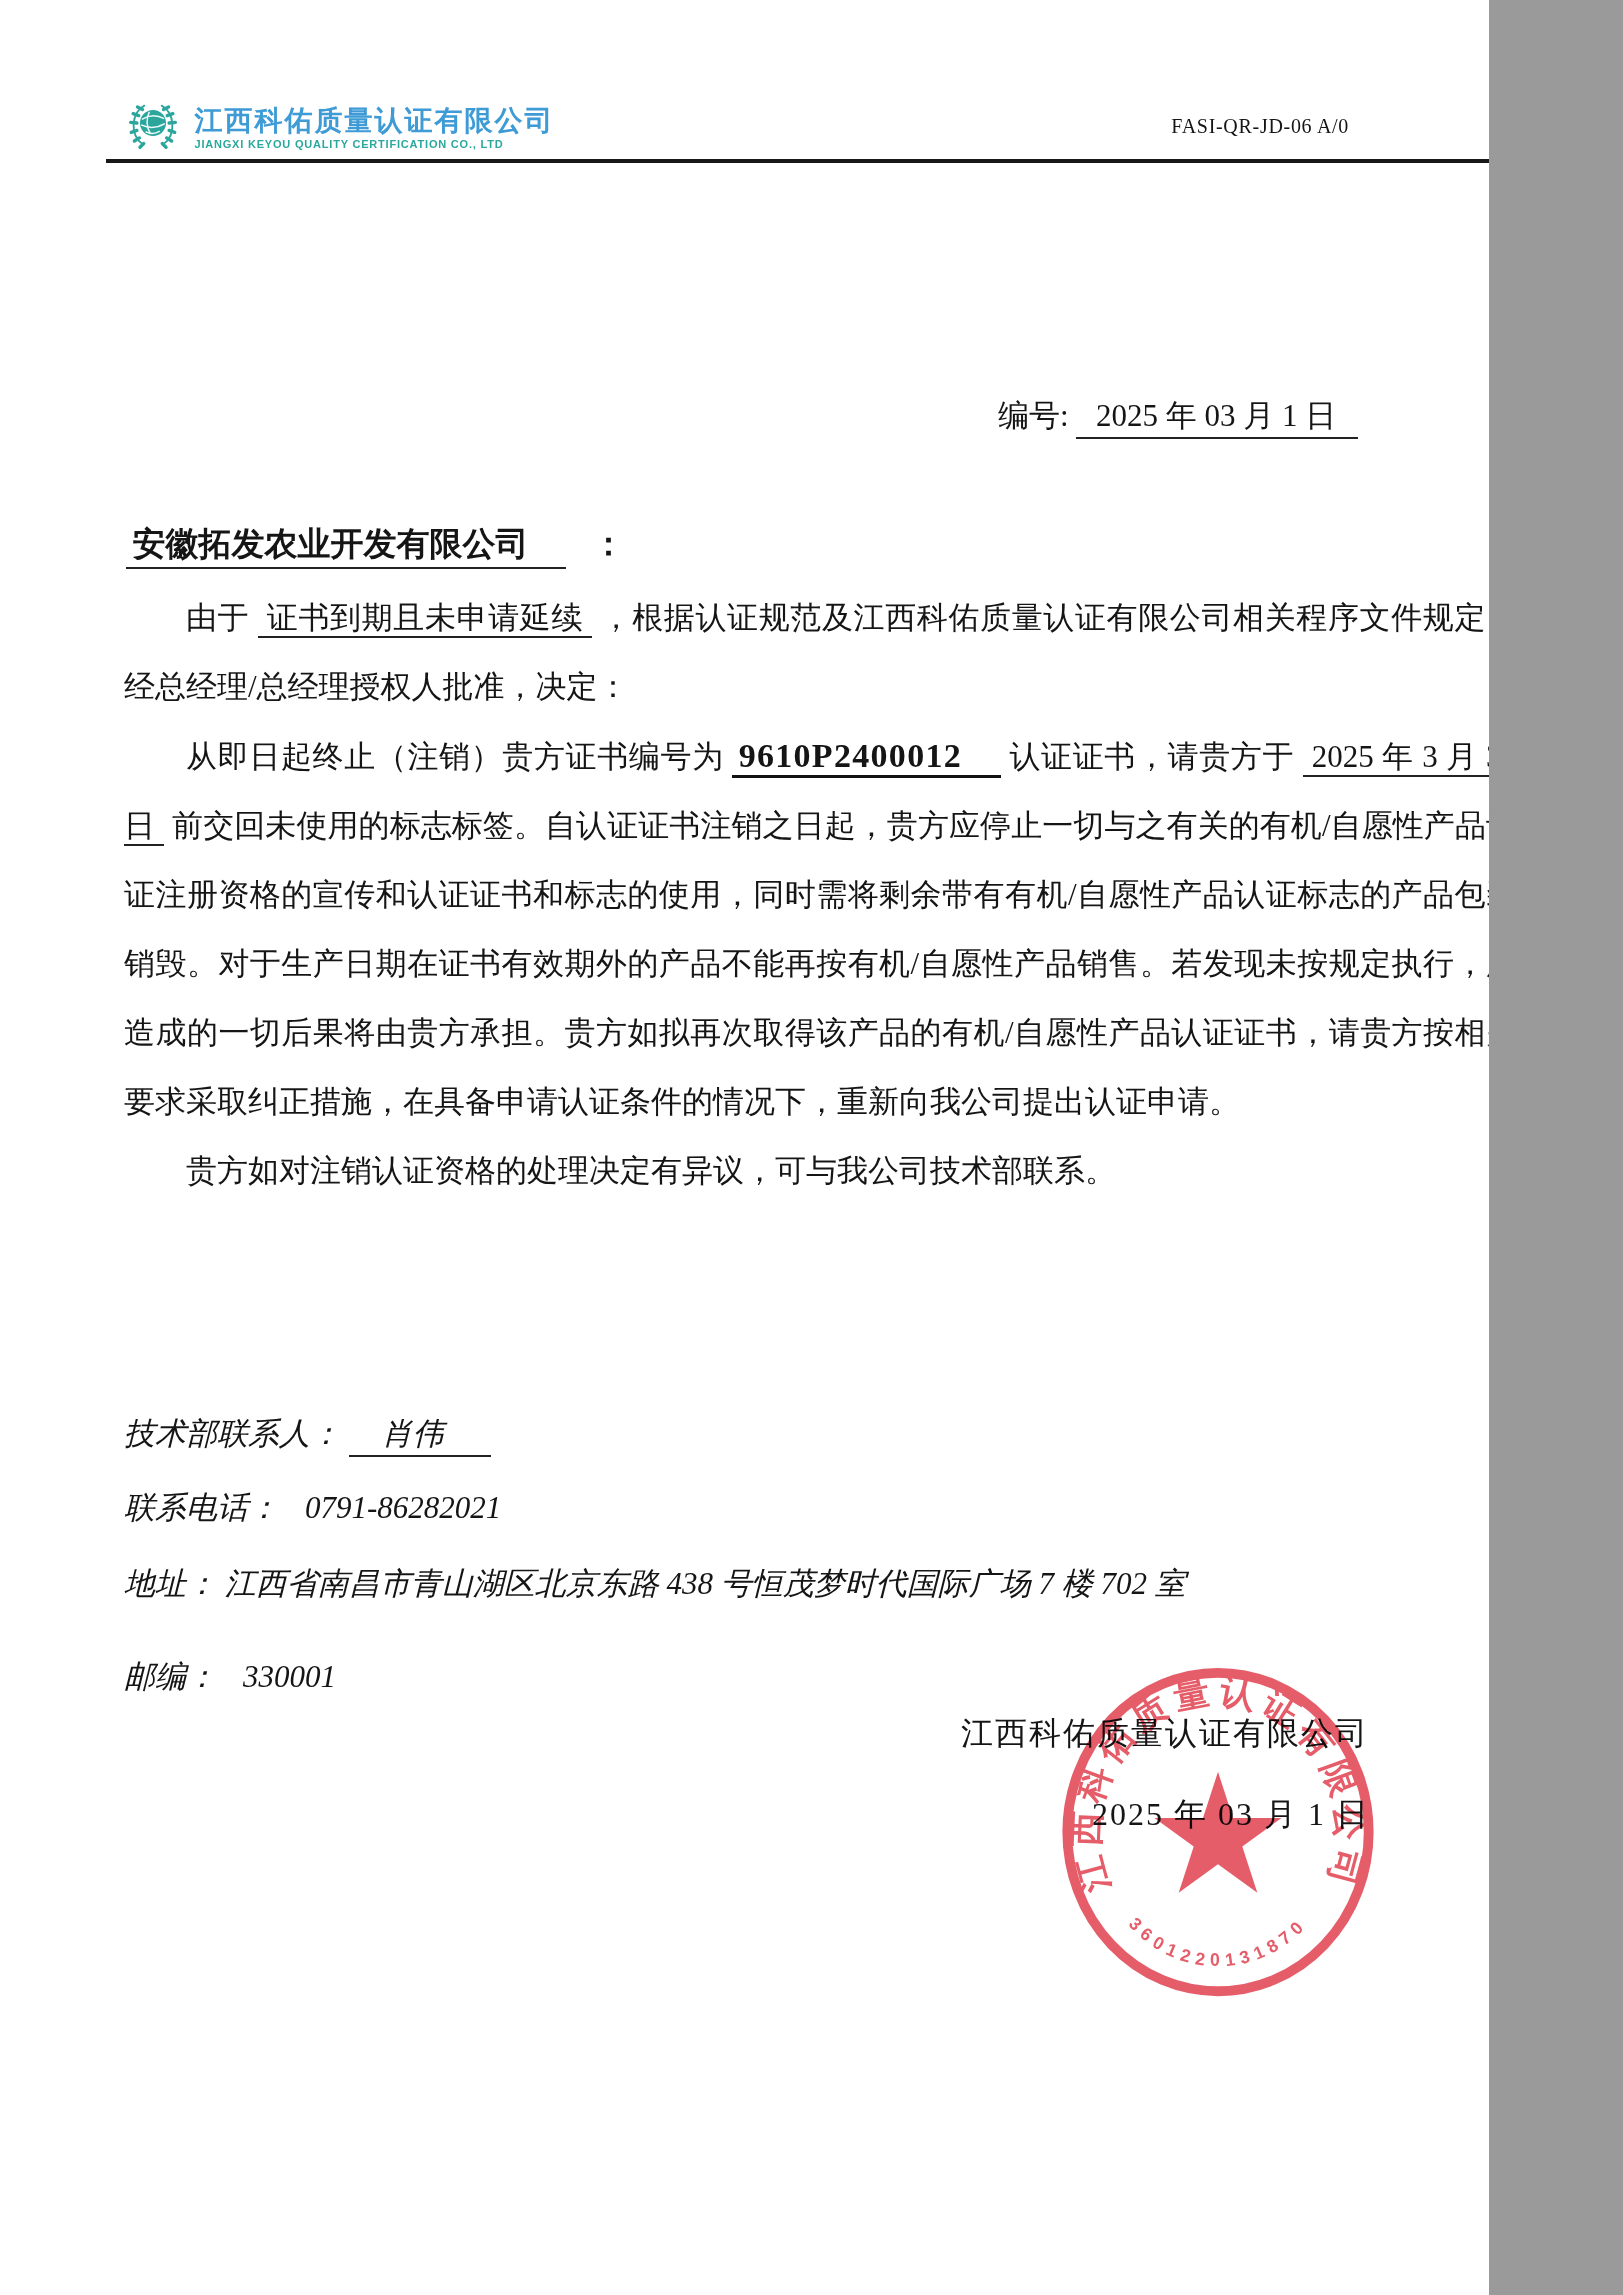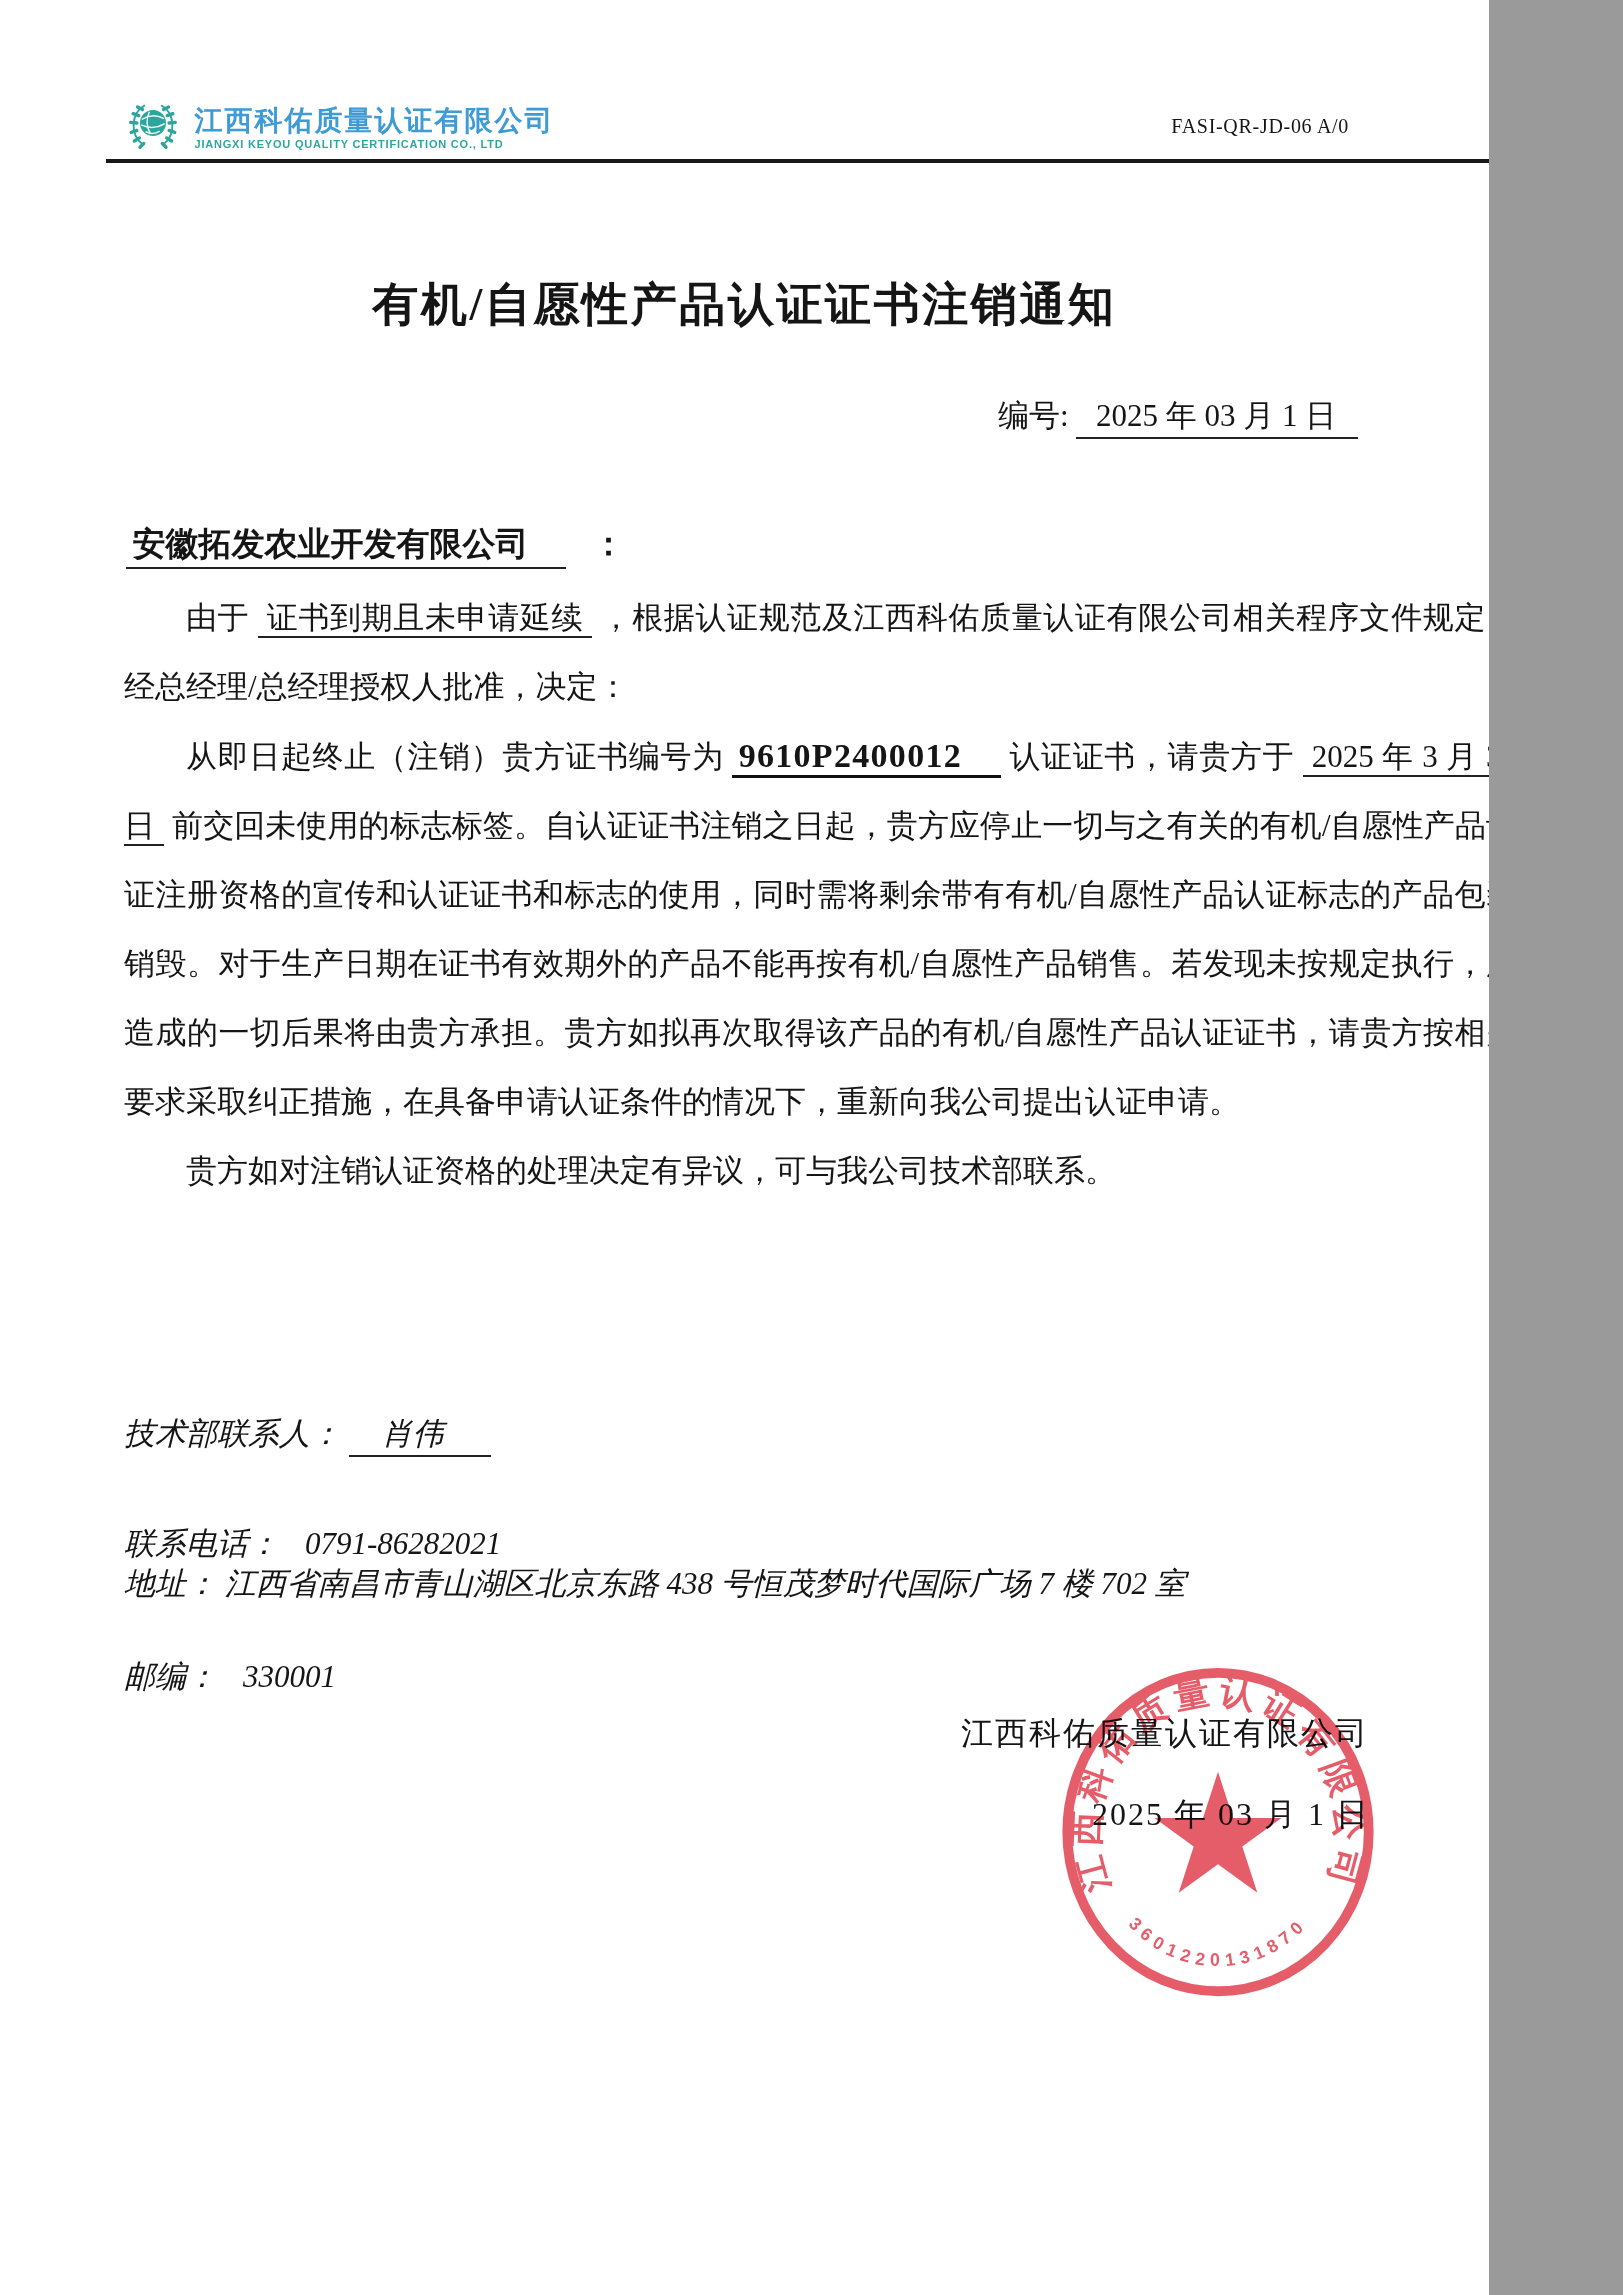--- a/index.html
+++ b/index.html
@@ -29,21 +29,21 @@
   .addressee .addr-name{border-bottom:2.6px solid #222;padding:0 37px 5.2px 6.5px;}
   .addressee .addr-colon{padding-left:18.3px;}
   .body-text{position:absolute;left:124px;top:583px;width:1393px;
              font-size:31px;line-height:69px;text-align:justify;text-justify:inter-ideograph;}
   .body-text p{margin:0;text-indent:62px;}
   .u{border-bottom:2.6px solid #222;padding:0 9.2px 1.3px 9.2px;}
   .cert-no{font-weight:bold;font-size:34px;letter-spacing:1.3px;border-bottom:3.3px solid #111;padding:0 39px 1.3px 6.5px;}
   
   .contact-line{position:absolute;left:124px;font-size:31px;white-space:nowrap;font-style:italic;}
   .contact-1{top:1413px;}
-  .contact-2{top:1487px;margin-top:36px;}
+  .contact-2{top:1487px;}
   .contact-3{top:1563px;}
   .contact-4{top:1656px;}
   .contact-name-u{border-bottom:2.6px solid #222;padding:0 47px 3.9px 33px;}
   .contact-val{padding-left:18.3px;}
   
   .sig-company{position:absolute;top:1712px;left:961px;font-size:32px;letter-spacing:2px;z-index:2;white-space:nowrap;}
   .sig-date{position:absolute;top:1793px;left:1092px;font-size:32px;letter-spacing:2px;z-index:2;white-space:nowrap;}
   .stamp{position:absolute;left:1045px;top:1663px;width:346px;height:342px;z-index:3;
          mix-blend-mode:multiply;opacity:0.93;}
   .stamp svg{width:100%;height:100%;}
@@ -86,21 +86,20 @@
     <span class="logo-text">
       <span class="logo-cn">江西科佑质量认证有限公司</span>
       <span class="logo-en">JIANGXI KEYOU QUALITY CERTIFICATION CO., LTD</span>
     </span>
   </div>
 
   <div class="doc-code">FASI-QR-JD-06 A/0</div>
 
   <div class="rule"></div>
 
-  <div class="title">有机/自愿性产品认证证书注销通知</div>
 
   <div class="number-line">
     <span class="nl-label">编号:</span>
     <span class="nl-value">2025 年 03 月 1 日</span>
   </div>
 
   <div class="addressee">
     <span class="addr-name">安徽拓发农业开发有限公司</span>
     <span class="addr-colon">：</span>
   </div>

